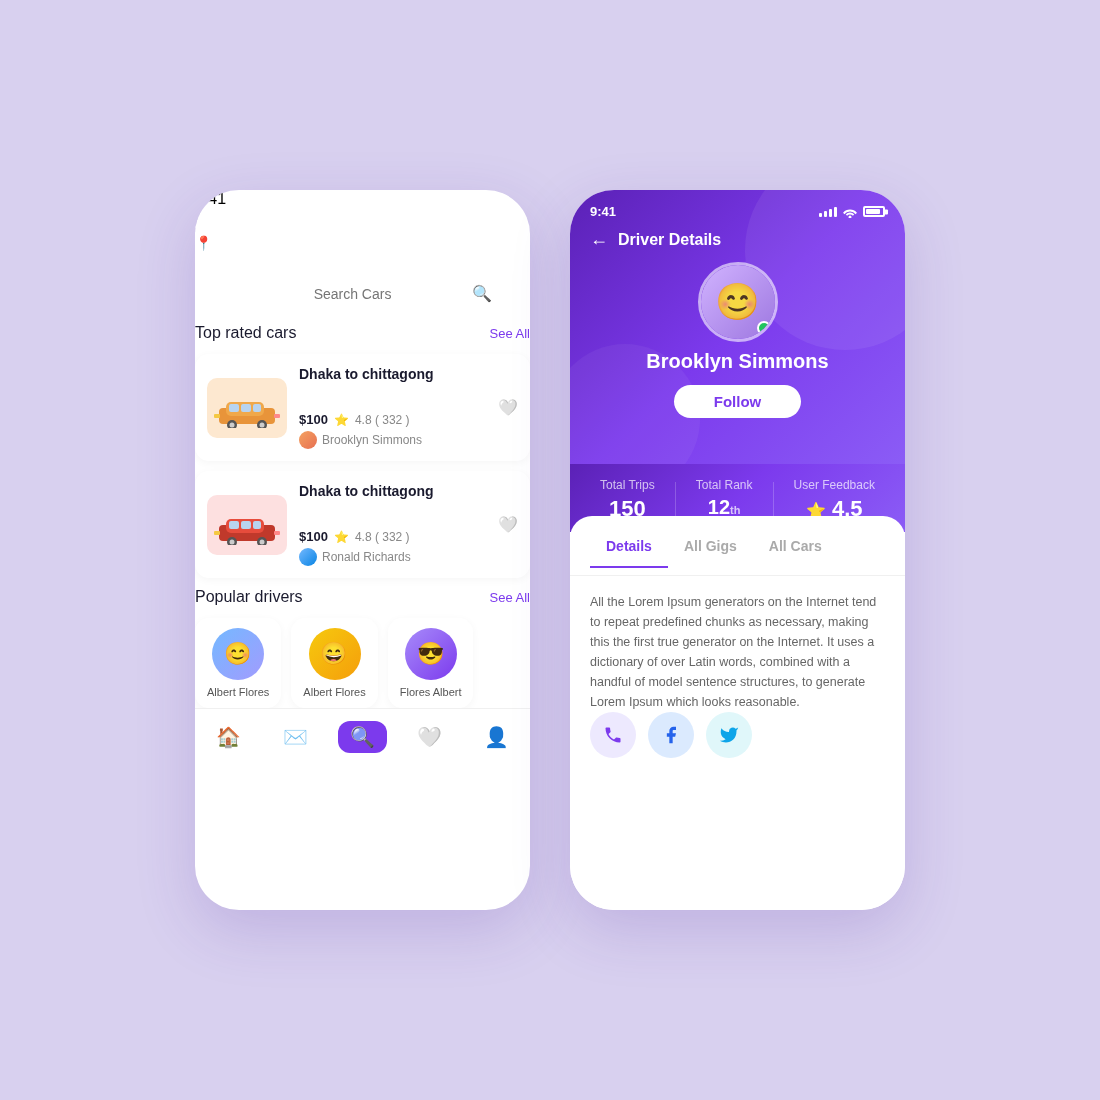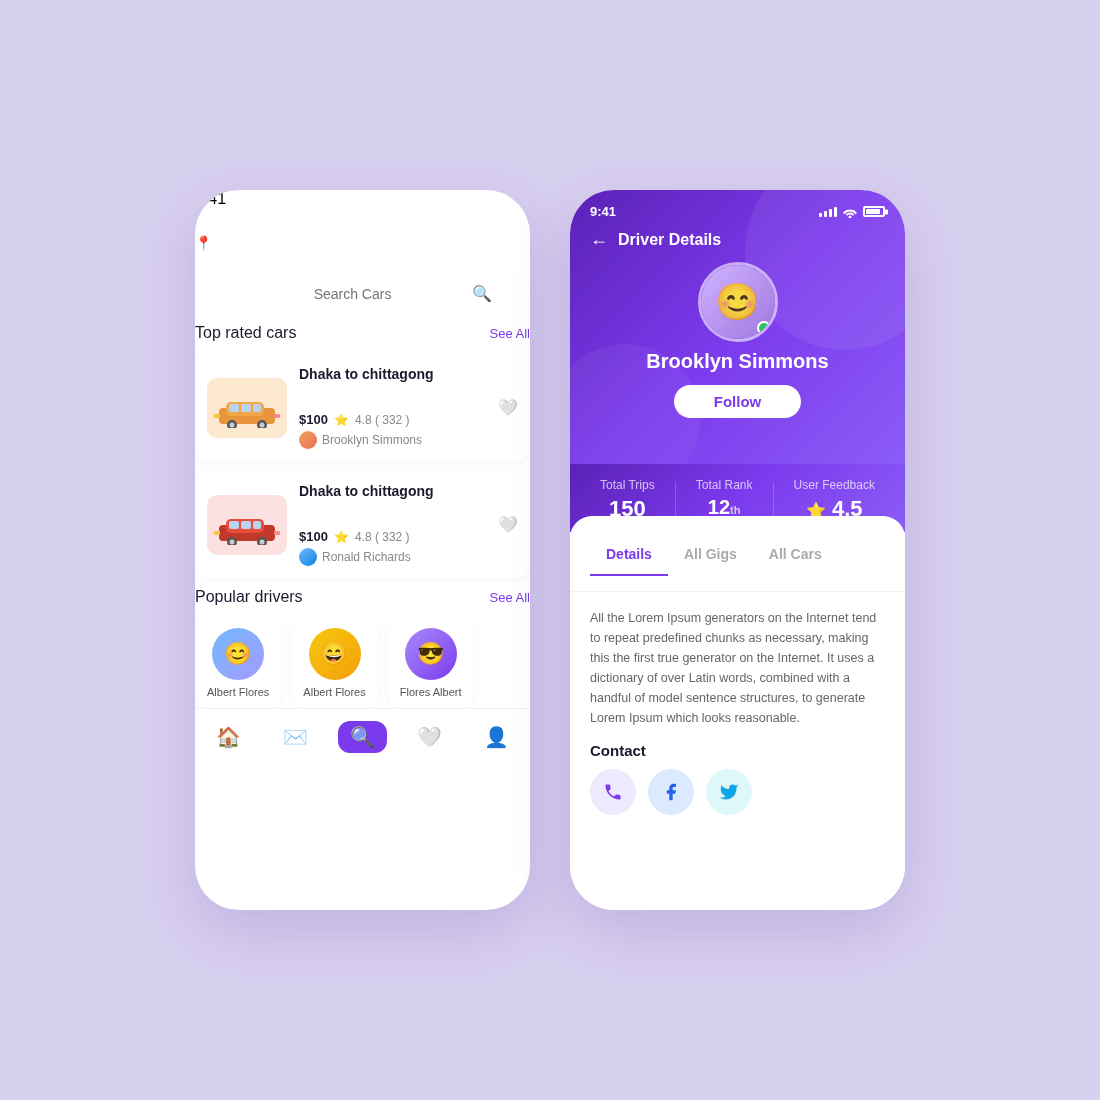--- a/index.html
+++ b/index.html
@@ -344,21 +344,21 @@
       border-radius: 22px 22px 0 0;
       margin-top: -16px;
       position: relative;
       z-index: 2;
       padding: 0;
       overflow: hidden;
     }
     .tabs-row {
       display: flex;
       border-bottom: 1px solid #f0f0f0;
-      padding: 16px 20px;
+      padding: 8px 20px;
     }
     .tab {
       padding: 14px 16px 12px;
       font-size: 14px;
       font-weight: 600;
       color: #aaa;
       cursor: pointer;
       border-bottom: 2.5px solid transparent;
       margin-bottom: -1px;
     }
@@ -618,21 +618,20 @@
     <div class="body">
 
       <div class="tabs-row">
         <div class="tab active">Details</div>
         <div class="tab">All Gigs</div>
         <div class="tab">All Cars</div>
       </div>
 
       <div class="tab-content">
         <div class="about-text">All the Lorem Ipsum generators on the Internet tend to repeat predefined chunks as necessary, making this the first true generator on the Internet. It uses a dictionary of over Latin words, combined with a handful of model sentence structures, to generate Lorem Ipsum which looks reasonable.</div>
-        <div class="contact-title">Contact</div>
         <div class="contact-icons">
           <div class="contact-icon-wrap phone-bg">
             <svg width="20" height="20" viewBox="0 0 24 24" fill="currentColor">
               <path d="M6.6 10.8c1.4 2.8 3.8 5.1 6.6 6.6l2.2-2.2c.3-.3.7-.4 1-.2 1.1.4 2.3.6 3.6.6.6 0 1 .4 1 1V20c0 .6-.4 1-1 1-9.4 0-17-7.6-17-17 0-.6.4-1 1-1h3.5c.6 0 1 .4 1 1 0 1.3.2 2.5.6 3.6.1.3 0 .7-.2 1L6.6 10.8z"></path>
             </svg>
           </div>
           <div class="contact-icon-wrap fb-bg">
             <svg width="20" height="20" viewBox="0 0 24 24" fill="currentColor">
               <path d="M18 2h-3a5 5 0 00-5 5v3H7v4h3v8h4v-8h3l1-4h-4V7a1 1 0 011-1h3z"></path>
             </svg>

